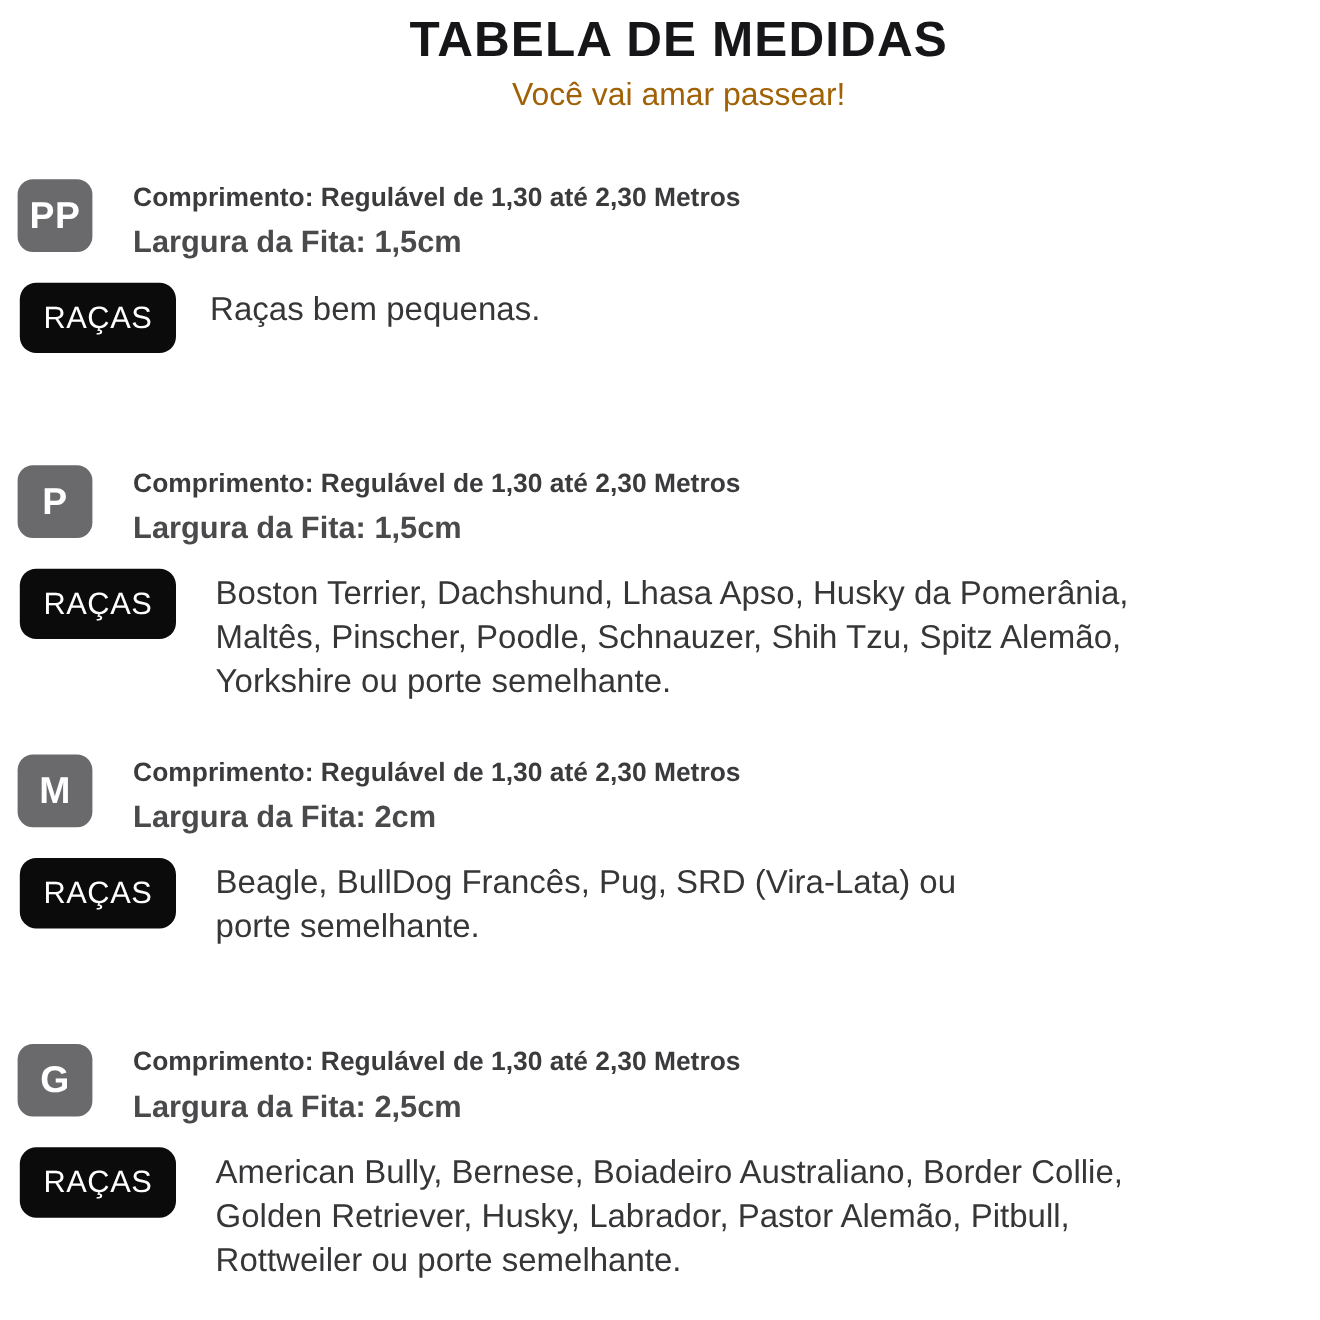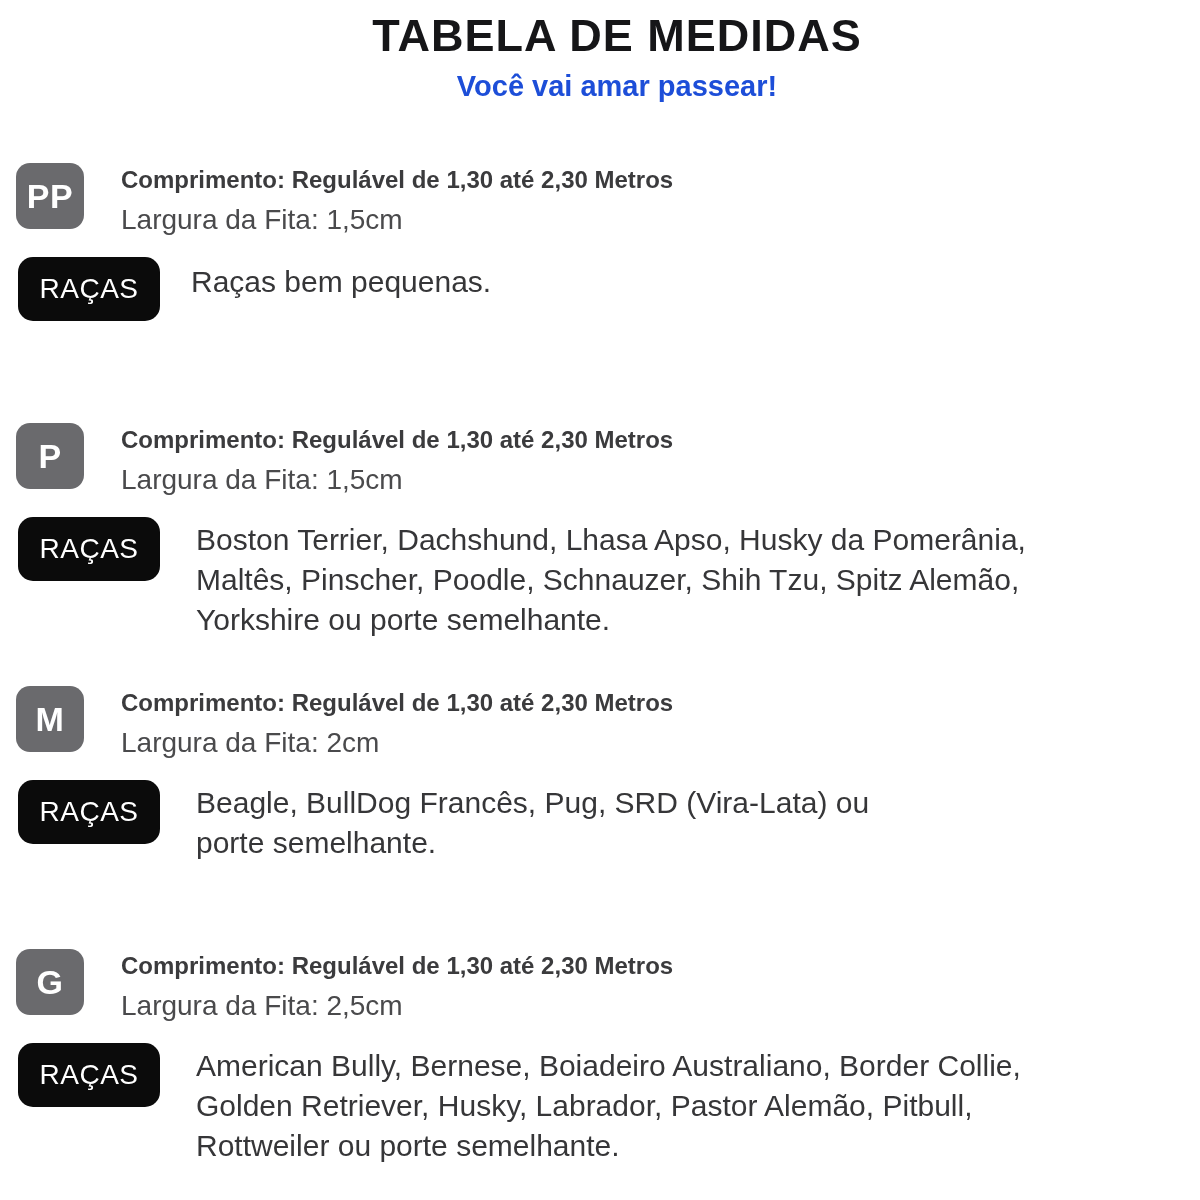--- a/index.html
+++ b/index.html
@@ -30,22 +30,22 @@
   .title {
     margin: 10px 0 0 0;
     font-size: 45px;
     font-weight: bold;
     letter-spacing: 1px;
     color: #161618;
   }
   .subtitle {
     margin: 8px 0 0 0;
     font-size: 29px;
-    font-weight: 700;
-    color: #1d4ed8;
+    font-weight: 400;
+    color: #a16207;
   }
 
   
   .size-section {
     position: absolute;
     left: 0;
     right: 0;
     height: 0;
   }
   .sec-pp { top: 163px; }
@@ -79,21 +79,21 @@
     font-weight: bold;
     color: #3b3b3d;
     white-space: nowrap;
     line-height: 34px;
   }
   .largura {
     position: absolute;
     left: 121px;
     top: 40px;
     font-size: 28px;
-    font-weight: 400;
+    font-weight: 700;
     color: #4a4a4c;
     white-space: nowrap;
     line-height: 34px;
   }
 
   .racas-badge {
     position: absolute;
     left: 18px;
     top: 94px;
     width: 142px;

